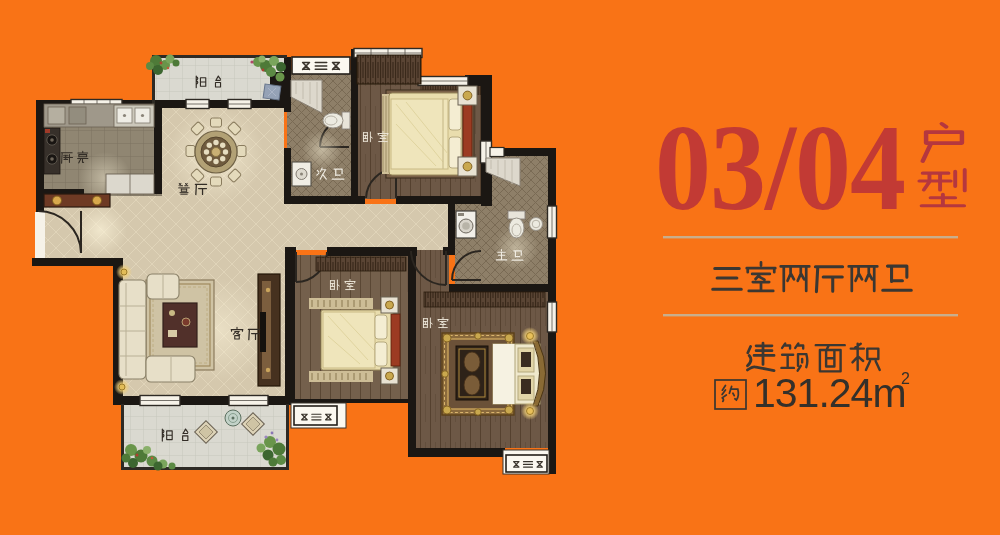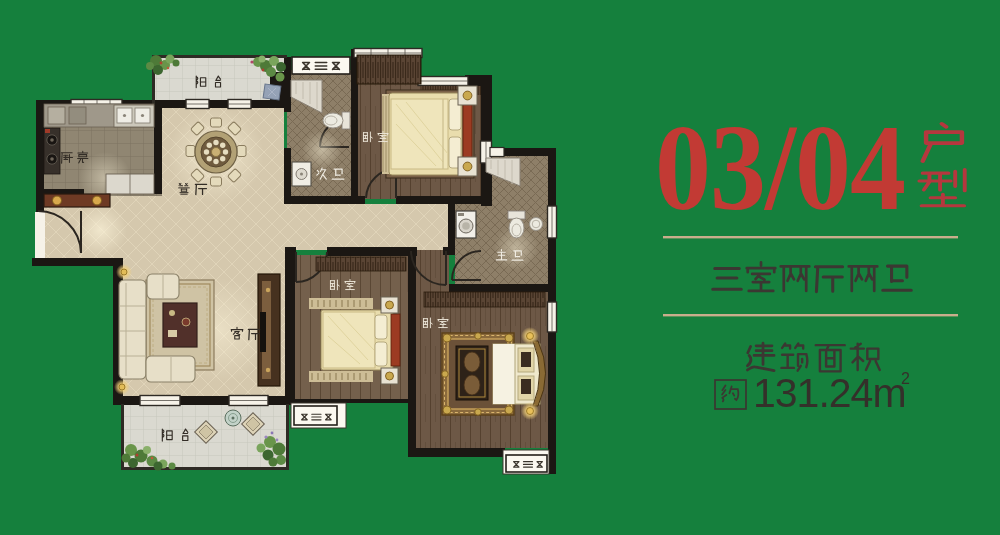--- a/index.html
+++ b/index.html
@@ -1,16 +1,16 @@
 <!DOCTYPE html>
 <html><head>
 <meta charset="utf-8">
 <style>
 html,body{margin:0;padding:0;background:#faf6ec;} 
-#page{position:relative;width:1000px;height:535px;background:#15803d;overflow:hidden;
+#page{position:relative;width:1000px;height:535px;background:#f97316;overflow:hidden;
 font-family:"Liberation Sans",sans-serif;}
 svg{position:absolute;left:0;top:0;}
 </style>
 </head>
 <body>
 <div id="page">
 <svg width="1000" height="535" viewBox="0 0 1000 535">
 <defs>
 <pattern id="patBeige" width="16" height="16" patternUnits="userSpaceOnUse">
  <rect width="16" height="16" fill="#d5c8ad"></rect>

